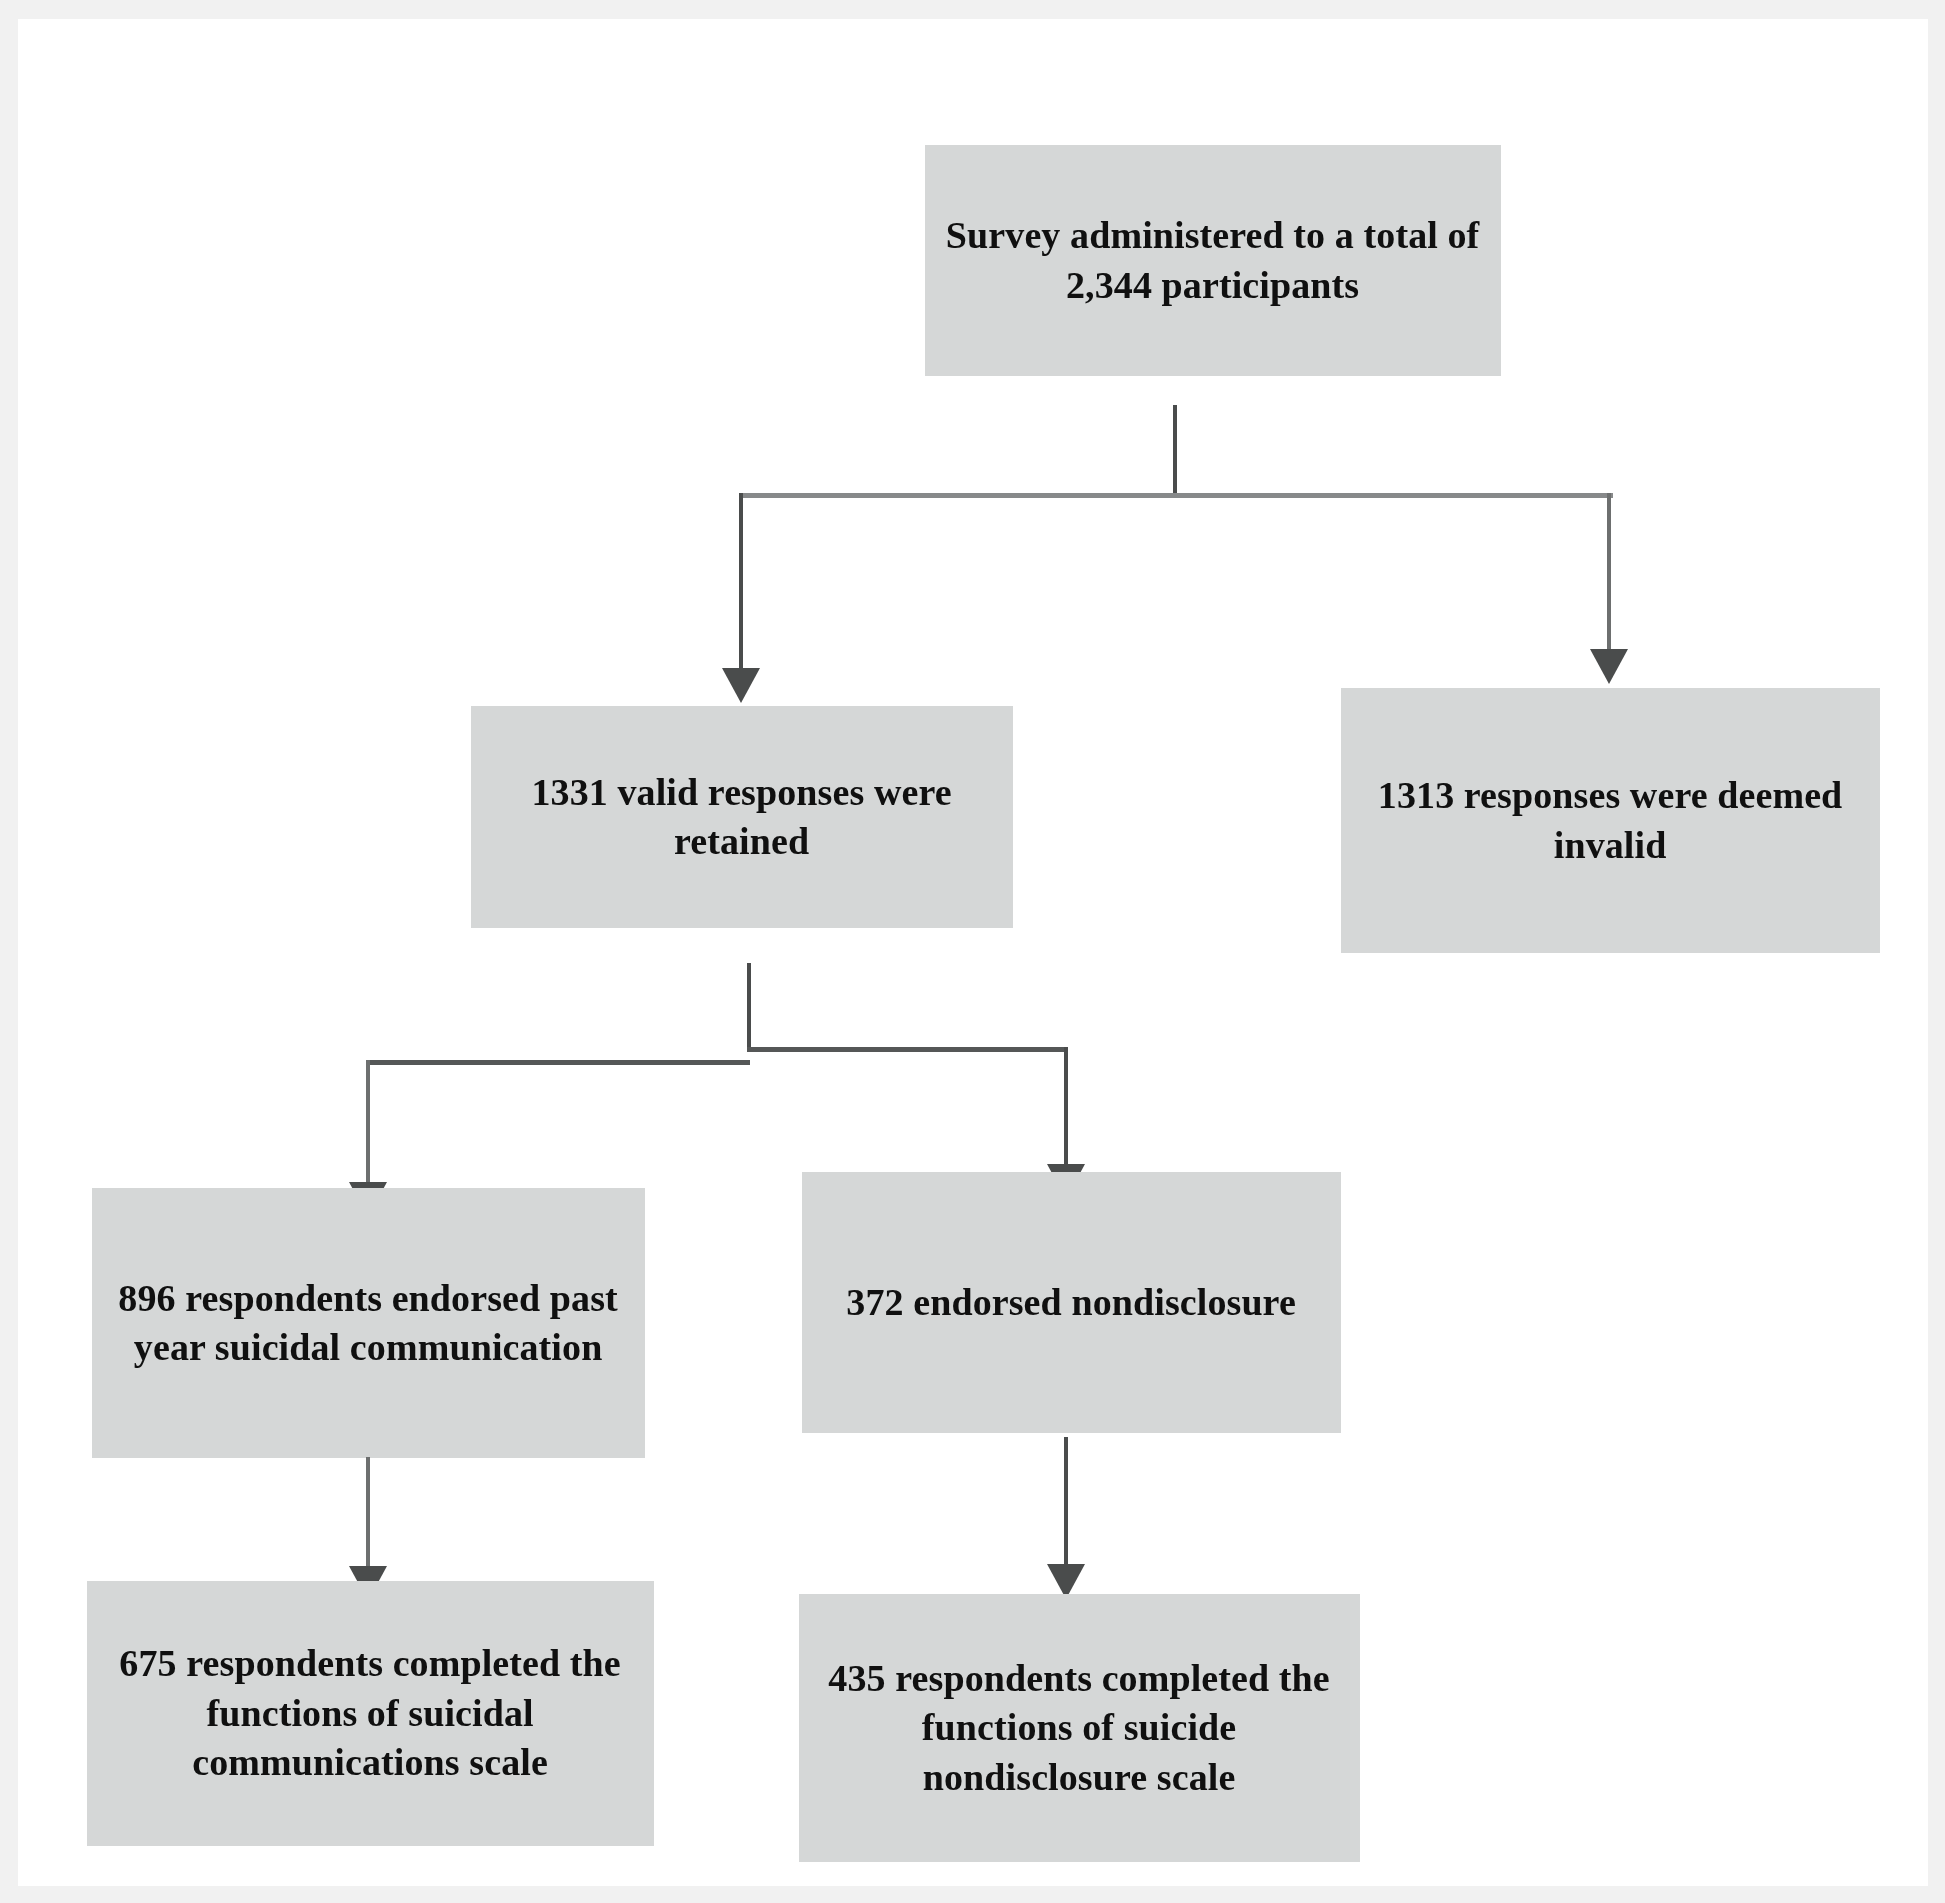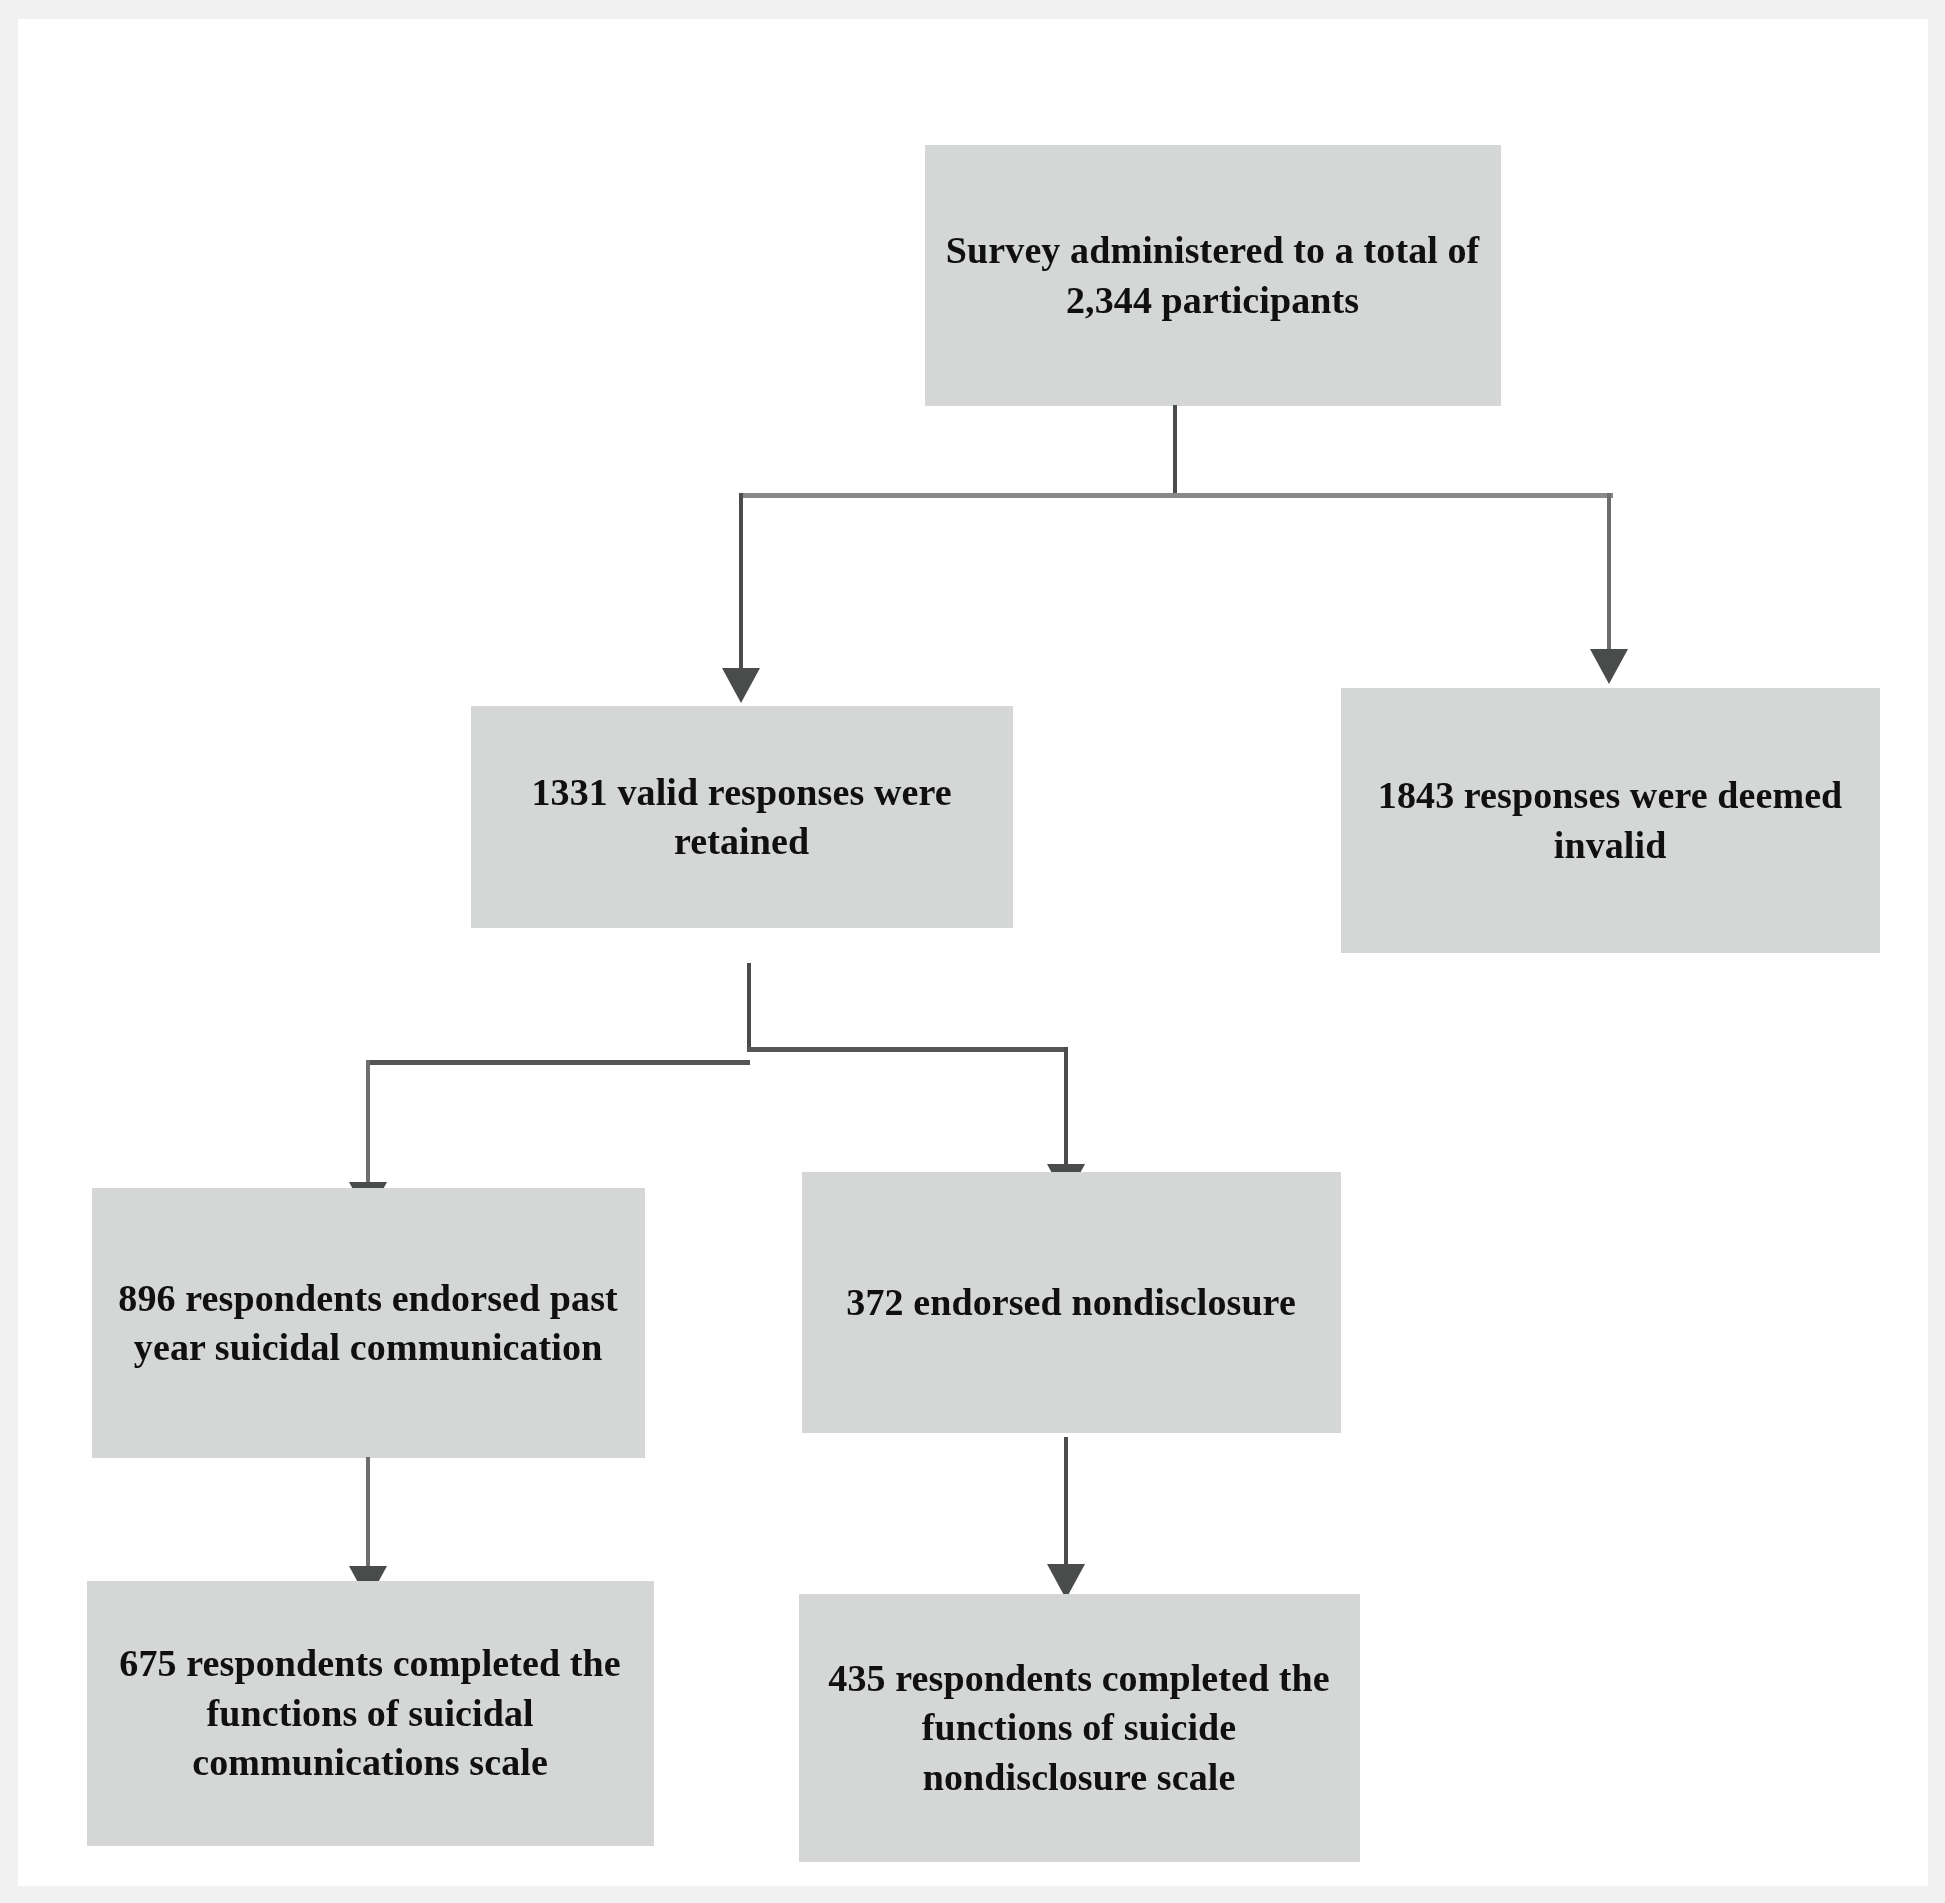--- a/index.html
+++ b/index.html
@@ -35,21 +35,21 @@
     font-weight: bold;
     font-size: 38px;
     line-height: 1.30;
     letter-spacing: 0.1px;
     padding: 0 16.4px;
     box-sizing: border-box;
     -webkit-font-smoothing: antialiased;
   }
   .node span { display: block; width: 100%; }
 
-  #node-top      { left: 907px; top: 126px;  width: 576px;  height: 261px; }
+  #node-top      { left: 907px; top: 126px;  width: 576px;  height: 231px; }
   #node-valid    { left: 453px;  top: 687px; width: 542px;  height: 222px; }
   #node-invalid  { left: 1323px; top: 669px; width: 539px;  height: 265px; }
   #node-comm     { left: 74px;  top: 1169px; width: 553px;  height: 270px; }
   #node-nondis   { left: 784px; top: 1153px; width: 539px;  height: 261px; }
   #node-commscale{ left: 69px;  top: 1562px; width: 567px;  height: 265px; }
   #node-ndscale  { left: 781px; top: 1562px; width: 561px;  height: 268px; margin-top: 13px; }
 
   
   .vline {
     position: absolute;
@@ -110,21 +110,21 @@
     <div class="vline dark" id="branch-1-left"></div>
     <div class="vline" id="branch-1-right"></div>
     <div class="arrowhead" id="arrow-1-left"></div>
     <div class="arrowhead" id="arrow-1-right"></div>
 
     <div class="node" id="node-valid">
       <span>1331 valid responses were retained</span>
     </div>
 
     <div class="node" id="node-invalid">
-      <span>1843 responses were deemed invalid</span>
+      <span>1313 responses were deemed invalid</span>
     </div>
 
     <div class="vline dark" id="stem-2"></div>
     <div class="hline dark" id="bar-2-left"></div>
     <div class="hline dark" id="bar-2-right"></div>
     <div class="vline" id="branch-2-left"></div>
     <div class="vline dark" id="branch-2-right"></div>
     <div class="arrowhead" id="arrow-2-left"></div>
     <div class="arrowhead" id="arrow-2-right"></div>
 

